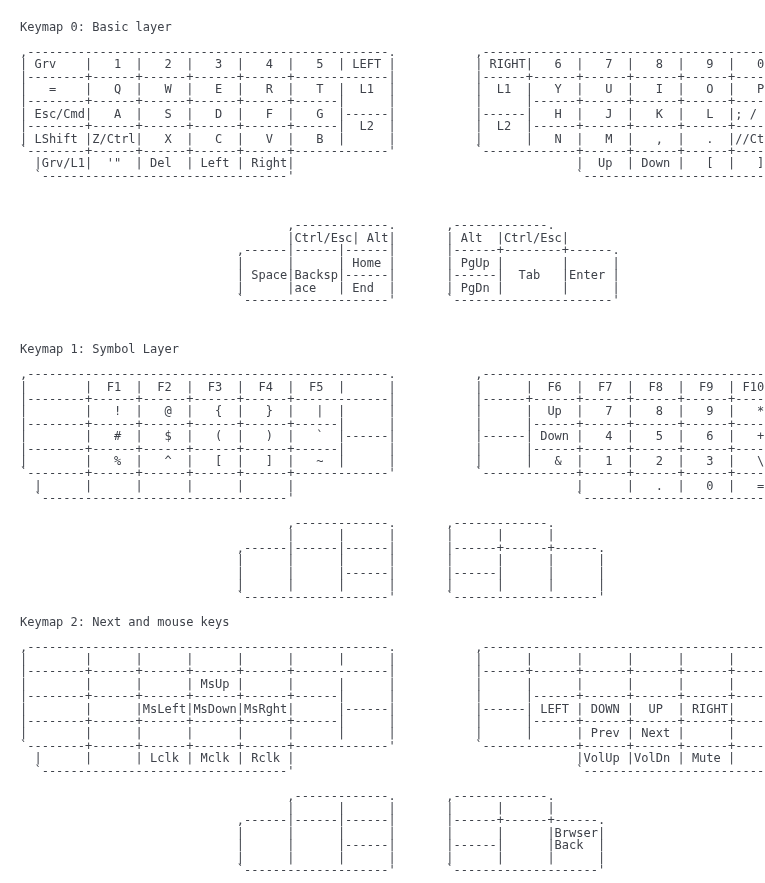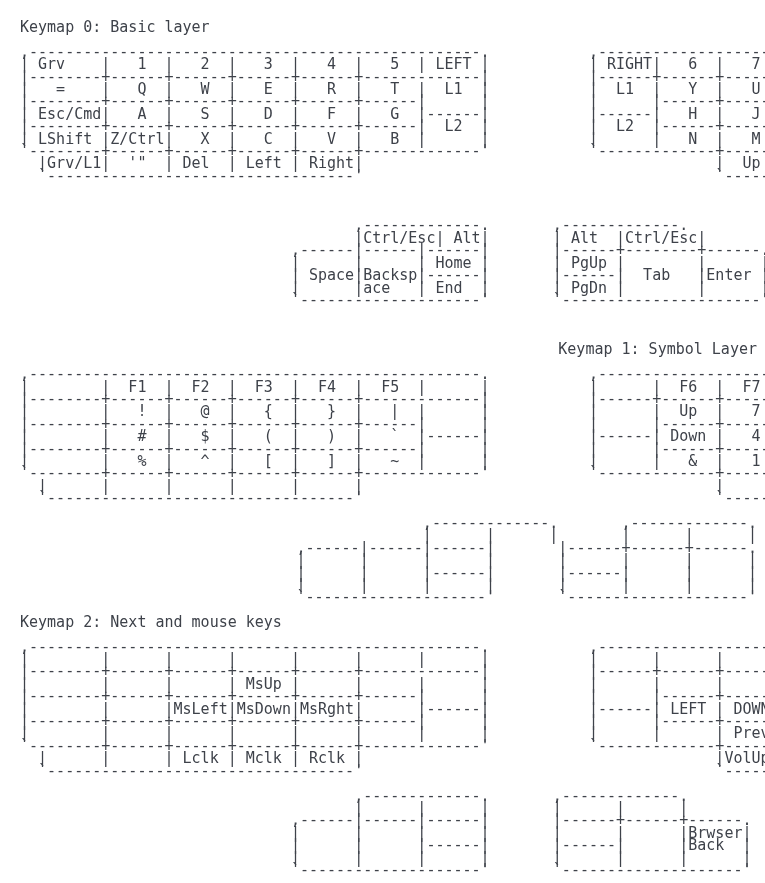--- a/index.html
+++ b/index.html
@@ -3,39 +3,39 @@
 <meta charset="utf-8">
 <style>
   html, body { margin: 0; padding: 0; }
   body {
     width: 765px;
     height: 883px;
     background: #ffffff;
     overflow: hidden;
   }
   .doc {
-    padding: 21px 8px 0 20px;
+    padding: 21px 1px 0 20px;
     font-family: "DejaVu Sans Mono", "Liberation Mono", monospace;
-    font-size: 15px;
+    font-size: 12px;
     line-height: 12.4px;
     color: #3e424a;
   }
   .keymap-section { display: block; }
   .keymap-title {
     white-space: pre;
     margin: 0 0 12.4px 0;
     font: inherit;
   }
   .keymap-art {
     margin: 0;
     font: inherit;
     white-space: pre;
   }
   .sec-0 { margin-bottom: 37px; }
-  .sec-1 { margin-bottom: 12px; text-align: right; }
+  .sec-1 { margin-bottom: 12px; }
   .sec-2 { margin-bottom: 0; }
 </style>
 </head>
 <body>
 
 <div class="doc">
 
   <section class="keymap-section sec-0">
     <div class="keymap-title">Keymap 0: Basic layer</div>
     <pre class="keymap-art">,--------------------------------------------------.           ,--------------------------------------------------.

